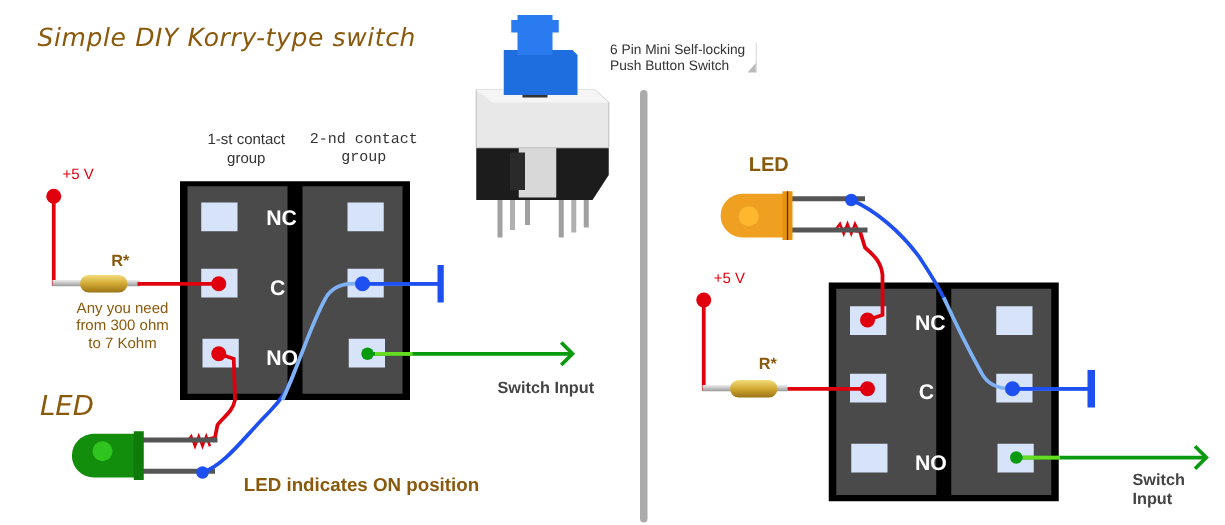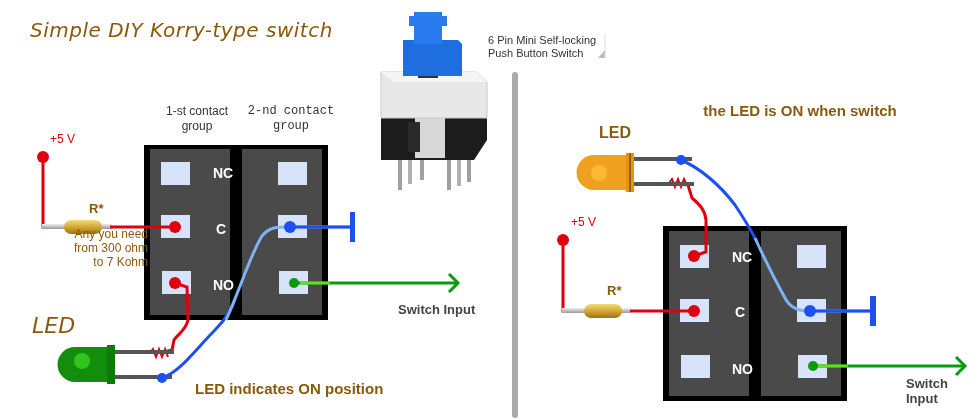--- a/index.html
+++ b/index.html
@@ -3,21 +3,21 @@
 <meta charset="utf-8">
 <style>
   html, body { margin:0; padding:0; background:#ffffff; }
   body { width:980px; height:420px; position:relative; overflow:hidden; font-family:"Liberation Sans", sans-serif; }
   .abs { position:absolute;margin-left:10px; }
   .title { left:20px; top:18px; font-size:20px; font-style:italic; color:#8a5a0c; font-family:"DejaVu Sans", sans-serif; letter-spacing:0.5px; }
   .led-big { left:22px; top:313px; font-size:22px; font-style:italic; color:#8a5a0c; font-family:"DejaVu Sans", sans-serif; }
   .grp { font-size:12px; color:#333; text-align:center; line-height:15px; }
   .brown { color:#8a5a0c; font-weight:bold; }
   .red-t { color:#e0000d; font-size:12px; font-weight:normal; }
-  .pin { color:#fff; font-weight:bold; font-size:14px; }
+  .pin { color:#fff; font-weight:bold; font-size:17px; }
   .si { color:#444; font-size:13px; font-weight:bold; }
   .note { font-size:12px; color:#8a5a0c; text-align:center; line-height:14px; }
   svg { position:absolute; left:0; top:0; }
 </style>
 </head>
 <body>
 
 <svg width="980" height="420">
   <defs>
     <linearGradient id="resGrad" x1="0" y1="0" x2="0" y2="1">
@@ -166,34 +166,33 @@
 <div class="abs grp" style="left:142px;top:104px;width:90px;">
   <div>1-st contact</div>
   <div>group</div>
 </div>
 <div class="abs grp" style="left:236px;top:104px;width:90px;font-family:Liberation Mono, monospace;">
   <div>2-nd contact</div>
   <div>group</div>
 </div>
 <div class="abs red-t" style="left:40px;top:132px;">+5 V</div>
 <div class="abs brown" style="left:79px;top:201px;font-size:13px;">R*</div>
-<div class="abs note" style="left:38px;top:227px;width:100px;text-align:right;">
+<div class="abs note" style="left:38px;top:239px;width:100px;">
   <div>Any you need</div>
   <div>from 300 ohm</div>
   <div>to 7 Kohm</div>
 </div>
 <div class="abs pin" style="left:203px;top:165px;">NC</div>
 <div class="abs pin" style="left:206px;top:221px;">C</div>
 <div class="abs pin" style="left:203px;top:277px;">NO</div>
 <div class="abs si" style="left:388px;top:302px;">Switch Input</div>
 <div class="abs led-big">LED</div>
 <div class="abs brown" style="left:185px;top:380px;font-size:15px;">LED  indicates ON position</div>
 
 <div class="abs brown" style="left:660px;top:101px;width:260px;text-align:center;font-size:15px;line-height:20px;">
-  <div>the LED is ON  when  switch</div>
 </div>
 <div class="abs brown" style="left:589px;top:124px;font-size:16px;">LED</div>
 <div class="abs red-t" style="left:561px;top:215px;">+5 V</div>
 <div class="abs brown" style="left:597px;top:283px;font-size:13px;">R*</div>
 <div class="abs pin" style="left:722px;top:249px;">NC</div>
 <div class="abs pin" style="left:725px;top:304px;">C</div>
 <div class="abs pin" style="left:722px;top:361px;">NO</div>
 <div class="abs si" style="left:896px;top:376px;">Switch Input</div>
 
 </body></html>

